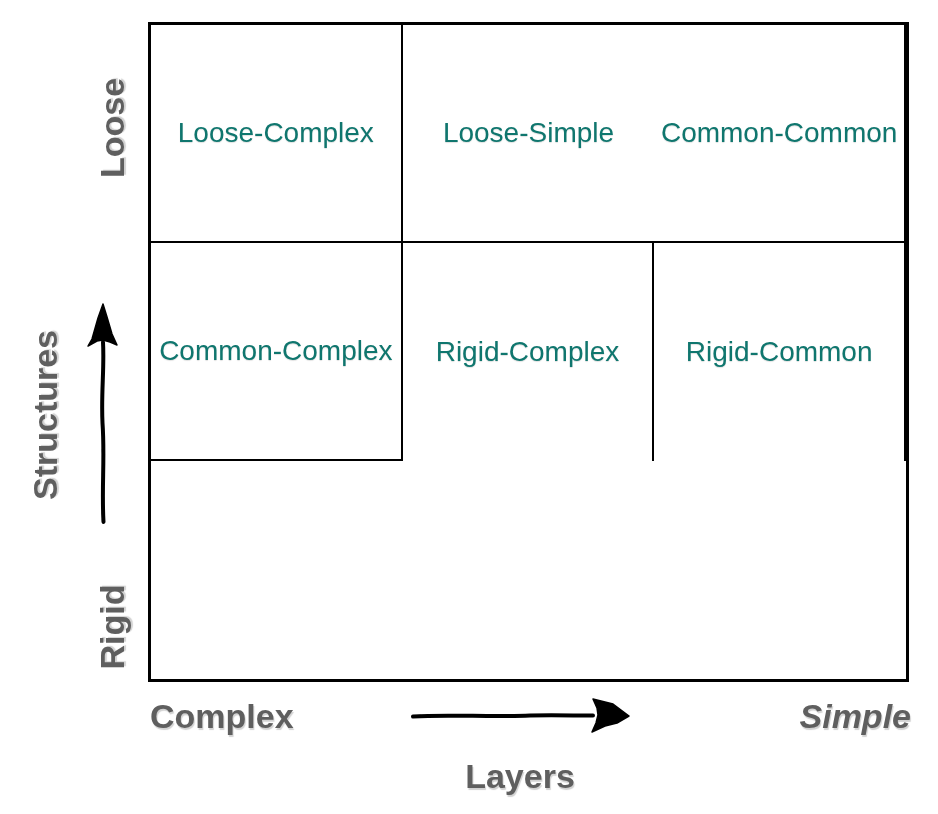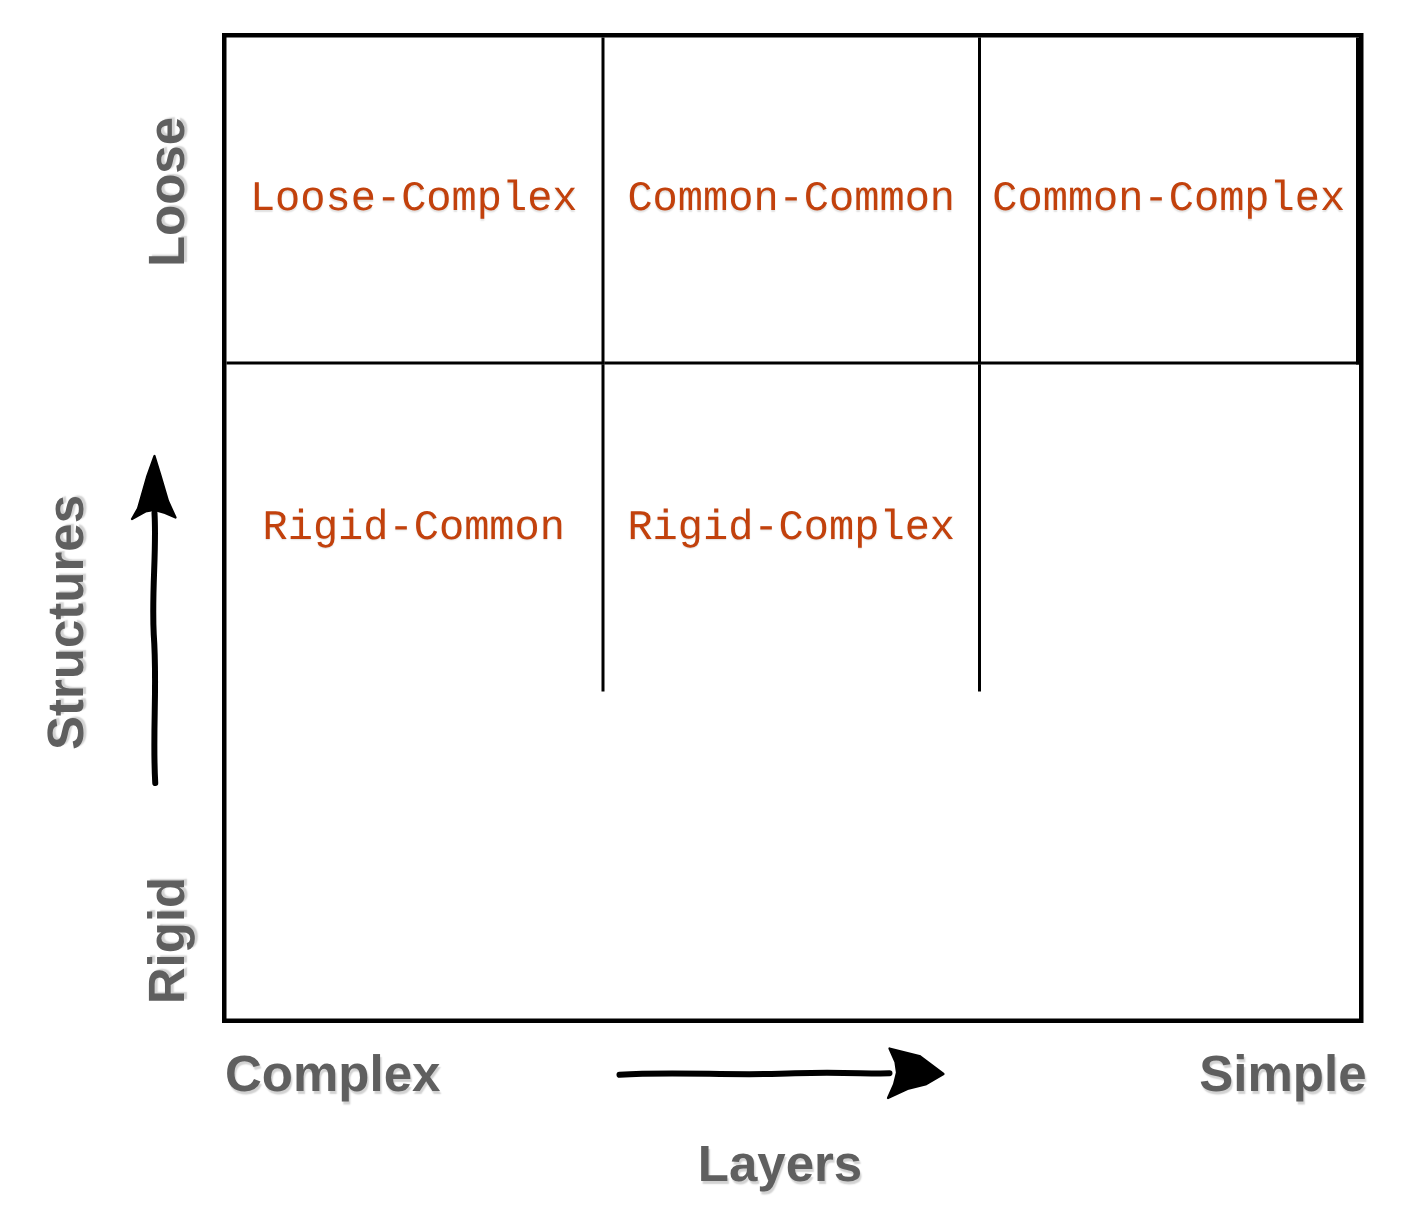--- a/index.html
+++ b/index.html
@@ -28,24 +28,23 @@
     display: grid;
     grid-template-columns: 1fr 1fr 1fr;
     grid-template-rows: 1fr 1fr 1fr;
   }
   .cell {
     display: flex;
     align-items: center;
     justify-content: center;
     box-sizing: border-box;
     font-size: 28px;
-    color: #c2410c;
+    color: #0f766e;
     text-shadow: 0 1px 1px rgba(0,0,0,0.12);
     white-space: nowrap;
-    font-family: Liberation Mono, monospace;
   }
   .cell.bR { border-right: 2px solid #000000; }
   .cell.bB { border-bottom: 2px solid #000000; }
 
   
   .axis-label {
     position: absolute;
     color: #5f5f5f;
     font-weight: 700;
     font-size: 34px;
@@ -54,38 +53,39 @@
   }
   .vert {
     transform: translate(-50%, -50%) rotate(-90deg);
     transform-origin: center center;
   }
   #label-loose      { left: 112px; top: 128px; }
   #label-structures { left: 45px;  top: 415px; }
   #label-rigid      { left: 112px; top: 627px; }
   #label-complex    { left: 150px; top: 697px; }
   #label-layers     { left: 520px; top: 757px; transform: translateX(-50%); }
-  #label-simple     { right: 27px; top: 697px; }
+  #label-simple     { right: 27px; top: 697px; font-style: italic; }
 
   
   .arrow-svg { position: absolute; }
   #y-arrow { left: 85px;  top: 298px; }
   #x-arrow { left: 405px; top: 696px; }
 </style>
 </head>
 <body>
 
 <div id="stage">
 
   <div class="matrix">
     <div class="cell bR bB">Loose-Complex</div>
+    <div class="cell bB">Loose-Simple</div>
     <div class="cell bR bB">Common-Common</div>
     <div class="cell bR bB">Common-Complex</div>
+    <div class="cell bR">Rigid-Complex</div>
     <div class="cell bR">Rigid-Common</div>
-    <div class="cell bR">Rigid-Complex</div>
   </div>
 
   <div class="axis-label vert" id="label-loose">Loose</div>
   <div class="axis-label vert" id="label-structures">Structures</div>
   <div class="axis-label vert" id="label-rigid">Rigid</div>
 
   <svg class="arrow-svg" id="y-arrow" width="40" height="232" viewBox="0 0 40 232" aria-hidden="true">
     <path d="M18.5,224 C16.5,190 20,160 17.5,125 C16,95 19.5,70 18,44" fill="none" stroke="#000000" stroke-width="4" stroke-linecap="round"></path>
     <path d="M18,224 C17,200 19,180 17.8,150" fill="none" stroke="#000000" stroke-width="2" stroke-dasharray="3 4" opacity="0.8"></path>
     <polygon points="18,6 13,20 7,41 3,48 12,43 18,42 25,44 32,47 27,36 22,19" fill="#000000" stroke="#000000" stroke-width="1.5" stroke-linejoin="round"></polygon>

